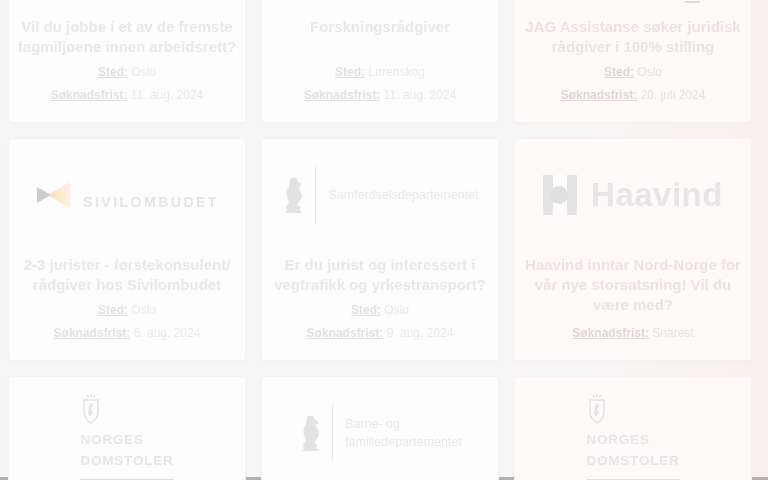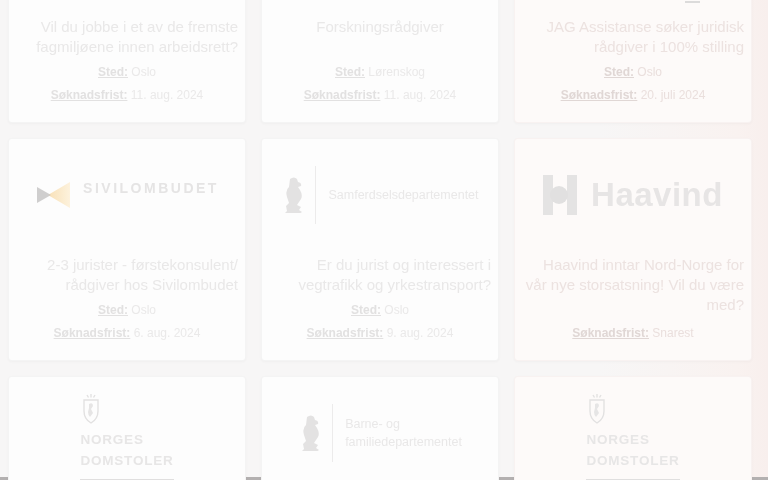--- a/index.html
+++ b/index.html
@@ -16,33 +16,33 @@
   .card{
     position:relative;background:#fdfdfd;border:1px solid rgba(0,0,0,0.035);
     border-radius:4px;box-shadow:0 1px 3px rgba(0,0,0,0.03);
     display:flex;flex-direction:column;align-items:center;box-sizing:border-box;
     overflow:hidden;cursor:pointer;
   }
   .card.warm{background:#fdfaf9;border-color:rgba(120,60,60,0.04);}
   .logo-area{height:112px;flex:0 0 112px;width:100%;display:flex;align-items:center;justify-content:center;}
   .title{
     margin:4px auto 0;flex:0 0 auto;max-width:222px;
-    font-size:15px;line-height:1.32;font-weight:400;color:#e9e8e8;text-align:right;
+    font-size:15px;line-height:1.32;font-weight:700;color:#e9e8e8;text-align:center;
   }
   .warm .title{color:#ece2e0;}
   .spacer{flex:1 1 auto;}
   .meta{margin:0 0 12px;text-align:center;font-size:12px;line-height:1.4;color:#eae9e9;}
   .warm .meta{color:#eadfdd;}
   .meta p{margin:0 0 6px;}
   .meta .lbl{font-weight:700;color:#e2e1e1;text-decoration:underline;}
   .warm .meta .lbl{color:#e0d7d5;}
   
   .logo-sliver{position:absolute;top:100px;left:170px;width:15px;height:2px;background:#dcdbdb;}
   
-  .siv-logo{display:flex;align-items:flex-start;gap:12px;}
+  .siv-logo{display:flex;align-items:flex-end;gap:12px;}
   .siv-text{font-size:14px;font-weight:700;letter-spacing:2.5px;color:#e5e4e4;}
   
   .dept-logo{display:flex;align-items:center;}
   .dept-divider{width:1px;height:58px;background:#ecebeb;margin:0 12px 0 10px;}
   .dept-name{font-size:12.5px;line-height:1.45;color:#e9e8e8;}
   
   .hv-logo{display:flex;align-items:center;gap:14px;}
   .hv-text{font-size:33px;font-weight:600;letter-spacing:0.5px;color:#e7e5e5;}
   
   .nd-logo{display:flex;flex-direction:column;margin-top:16px;}

